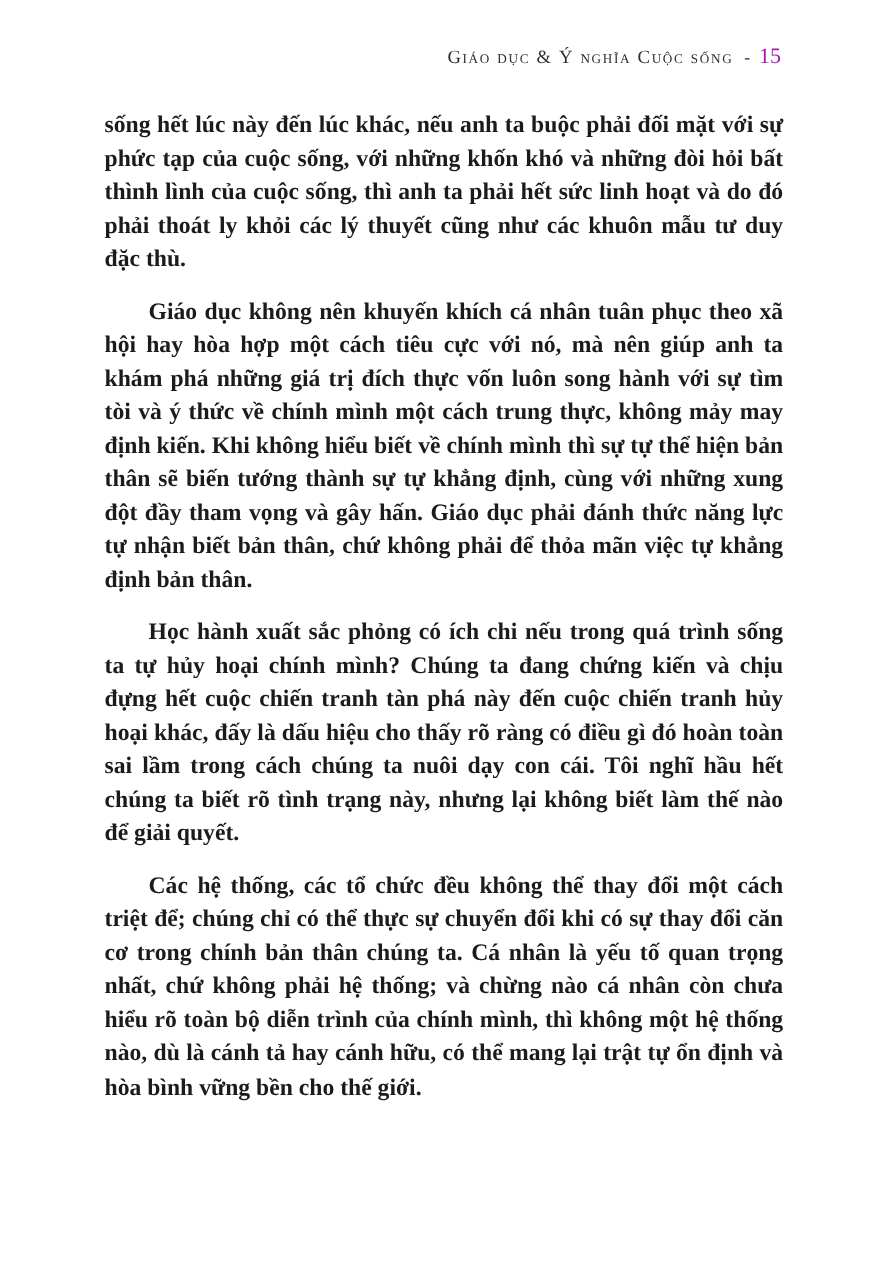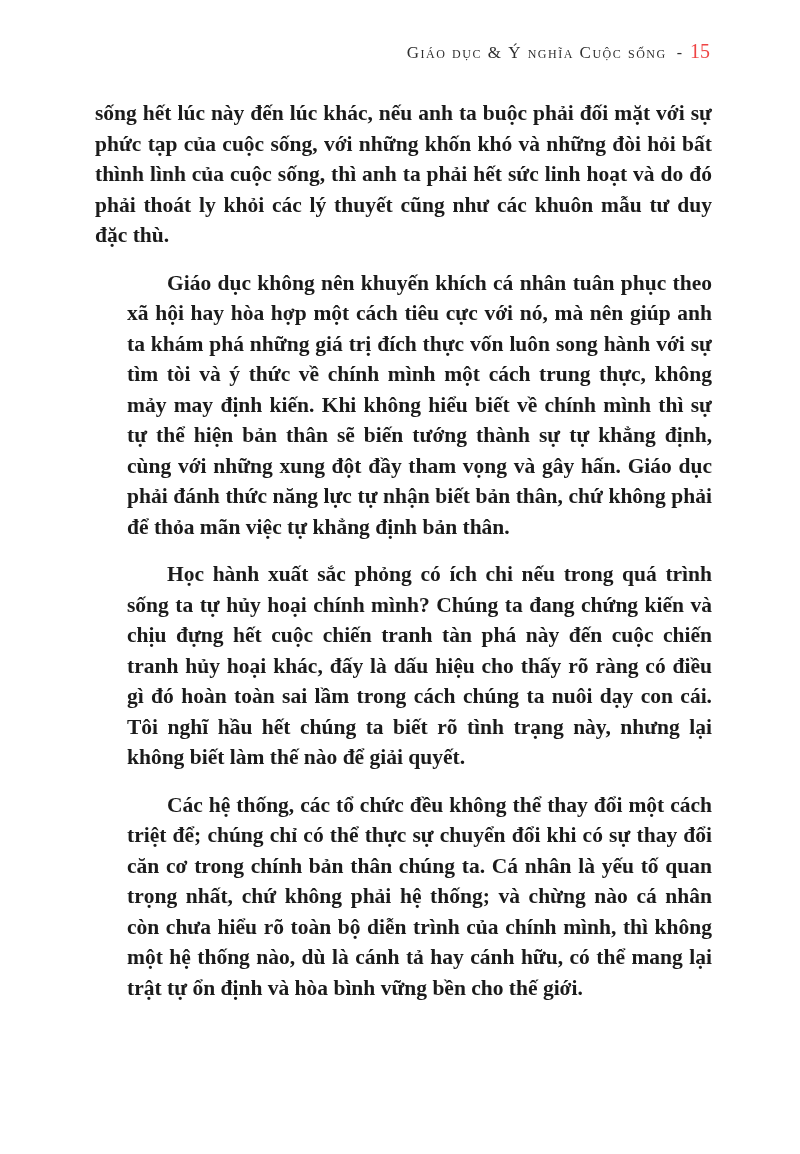--- a/index.html
+++ b/index.html
@@ -31,40 +31,39 @@
     color: #2e2e2e;
     margin-top: 16px;
   }
   .running-head .head-sep {
     font-size: 16px;
     margin: 0 4px 0 6px;
     color: #2e2e2e;
   }
   .running-head .head-page-number {
     font-size: 20px;
-    color: #ef4444;
+    color: #a21caf;
   }
   .body-text {
     position: absolute;
     top: 98px;
     left: 95px;
     width: 617px;
     color: #1b1b1b;
     font-size: 21.5px;
     line-height: 30.5px;
     text-align: justify;
     font-weight: bold;
   }
   .body-text p {
     margin: 0 0 17px 0;
     padding: 0;
   }
   .body-text p.indent {
     text-indent: 40px;
-    margin-left: 32px;
   }
 </style>
 </head>
 <body>
 
 <div class="page">
 
   <div class="running-head">
     <span class="head-title">Giáo dục &amp; Ý nghĩa Cuộc sống</span>
     <span class="head-sep">-</span>

